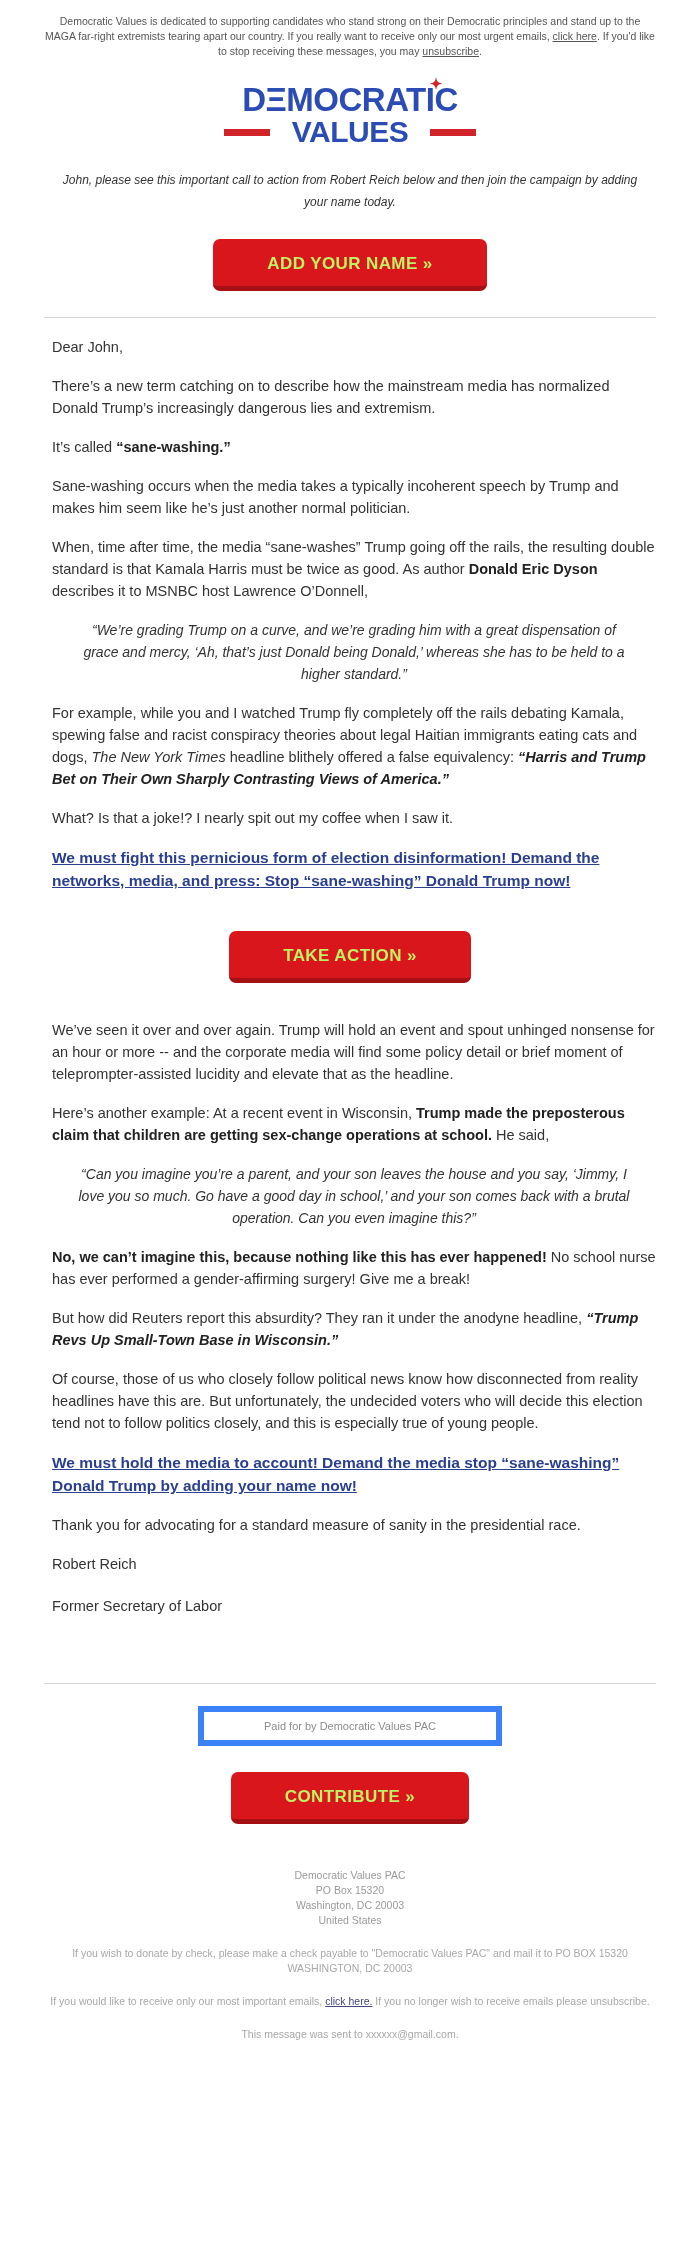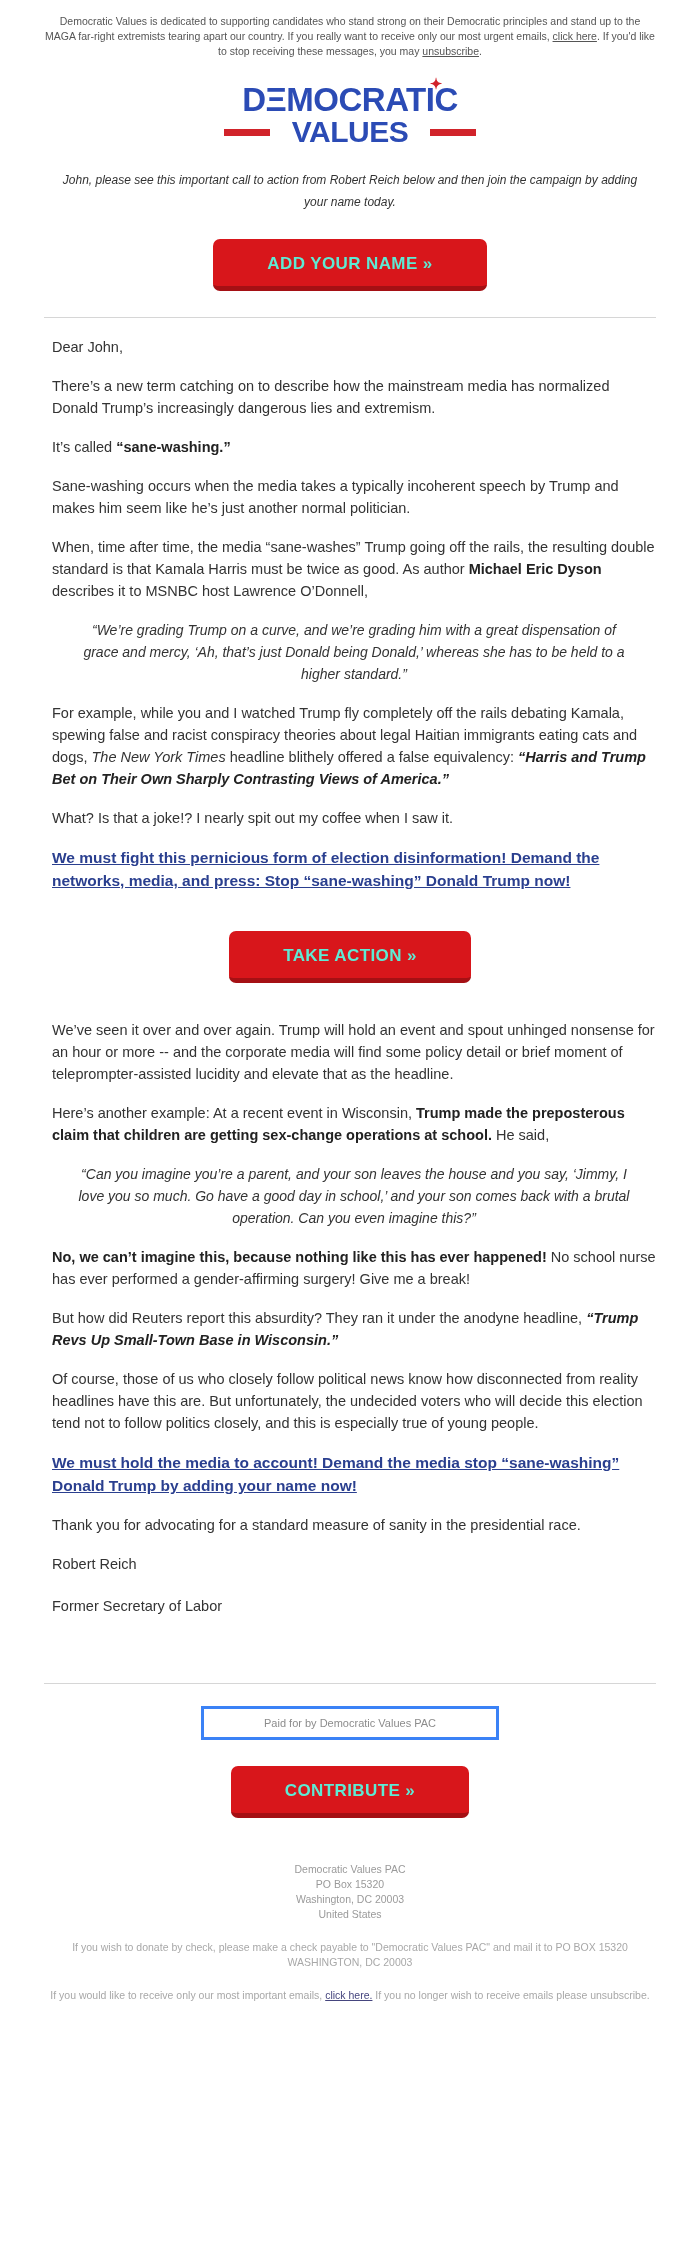--- a/index.html
+++ b/index.html
@@ -67,21 +67,21 @@
     color: #333333;
   }
 
   
   .btn-row { text-align: center; padding: 26px 0 22px 0; }
   .btn {
     display: inline-block;
     background: #d8161b;
     border-bottom: 5px solid #a51014;
     border-radius: 7px;
-    color: #5eead4;
+    color: #bef264;
     font-size: 17px;
     font-weight: bold;
     letter-spacing: 0.4px;
     text-decoration: none;
     padding: 16px 54px 14px 54px;
     line-height: 1;
   }
   .btn-row.tight { padding: 22px 0 18px 0; }
 
   hr.div {
@@ -125,21 +125,21 @@
 
   
   .footer-top-rule {
     border: 0;
     border-top: 1px solid #d6d6d6;
     margin: 66px 34px 0 34px;
   }
   .paid-box-wrap { text-align: center; padding: 22px 0 0 0; }
   .paid-box {
     display: inline-block;
-    border: 3px solid #3b82f6;
+    border: 6px solid #3b82f6;
     padding: 8px 60px;
     font-size: 11px;
     color: #8c8c8c;
     min-width: 290px;
     text-align: center;
   }
   .addr {
     text-align: center;
     font-size: 10.5px;
     line-height: 15px;
@@ -199,21 +199,21 @@
 
     <p>There’s a new term catching on to describe how the mainstream media has normalized Donald Trump’s increasingly dangerous lies and extremism.</p>
 
     <p>
       <span>It’s called </span><b>“sane-washing.”</b>
     </p>
 
     <p>Sane-washing occurs when the media takes a typically incoherent speech by Trump and makes him seem like he’s just another normal politician.</p>
 
     <p>
-      <span>When, time after time, the media “sane-washes” Trump going off the rails, the resulting double standard is that Kamala Harris must be twice as good. As author </span><b>Michael Eric Dyson</b><span> describes it to MSNBC host Lawrence O’Donnell,</span>
+      <span>When, time after time, the media “sane-washes” Trump going off the rails, the resulting double standard is that Kamala Harris must be twice as good. As author </span><b>Donald Eric Dyson</b><span> describes it to MSNBC host Lawrence O’Donnell,</span>
     </p>
 
     <blockquote>“We’re grading Trump on a curve, and we’re grading him with a great dispensation of grace and mercy, ‘Ah, that’s just Donald being Donald,’ whereas she has to be held to a higher standard.”</blockquote>
 
     <p>
       <span>For example, while you and I watched Trump fly completely off the rails debating Kamala, spewing false and racist conspiracy theories about legal Haitian immigrants eating cats and dogs, </span><i>The New York Times</i><span> headline blithely offered a false equivalency: </span><span class="bi">“Harris and Trump Bet on Their Own Sharply Contrasting Views of America.”</span>
     </p>
 
     <p>What? Is that a joke!? I nearly spit out my coffee when I saw it.</p>
 
@@ -269,14 +269,15 @@
     <div>Washington, DC 20003</div>
     <div>United States</div>
   </div>
 
   <div class="fine">If you wish to donate by check, please make a check payable to "Democratic Values PAC" and mail it to PO BOX 15320 WASHINGTON, DC 20003</div>
 
   <div class="fine">
     <span>If you would like to receive only our most important emails, </span><a href="#">click here.</a><span> If you no longer wish to receive emails please unsubscribe.</span>
   </div>
 
+  <div class="sent">This message was sent to xxxxxx@gmail.com.</div>
 
 </div>
 
 </body></html>

